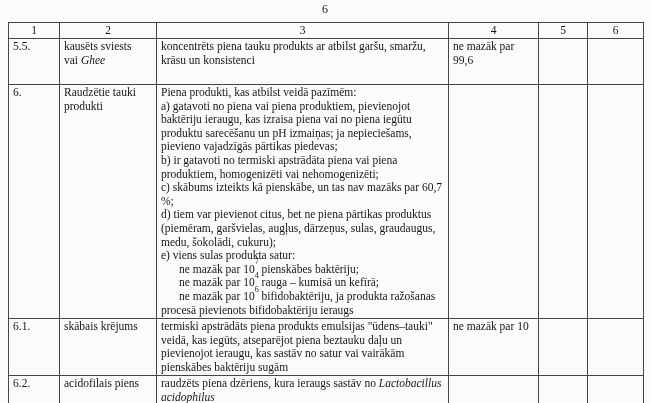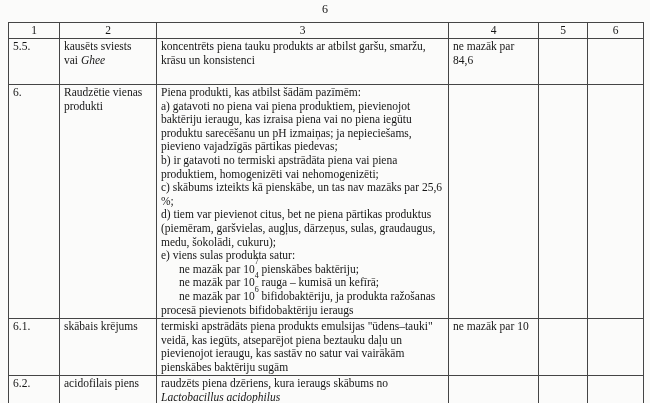--- a/index.html
+++ b/index.html
@@ -82,33 +82,33 @@
     </thead>
     <tbody>
 
       <tr class="r-55">
         <td>5.5.</td>
         <td>
           <div>kausēts sviests</div>
           <div><span>vai </span><em>Ghee</em></div>
         </td>
         <td>koncentrēts piena tauku produkts ar atbilst garšu, smaržu, krāsu un konsistenci</td>
-        <td>ne mazāk par 84,6</td>
+        <td>ne mazāk par 99,6</td>
         <td></td>
         <td></td>
       </tr>
 
       <tr class="r-6">
         <td>6.</td>
-        <td>Raudzētie vienas produkti</td>
+        <td>Raudzētie tauki produkti</td>
         <td>
-          <div>Piena produkti, kas atbilst šādām pazīmēm:</div>
+          <div>Piena produkti, kas atbilst veidā pazīmēm:</div>
           <div>a) gatavoti no piena vai piena produktiem, pievienojot baktēriju ieraugu, kas izraisa piena vai no piena iegūtu produktu sarecēšanu un pH izmaiņas; ja nepieciešams, pievieno vajadzīgās pārtikas piedevas;</div>
           <div>b) ir gatavoti no termiski apstrādāta piena vai piena produktiem, homogenizēti vai nehomogenizēti;</div>
-          <div>c) skābums izteikts kā pienskābe, un tas nav mazāks par 25,6 %;</div>
+          <div>c) skābums izteikts kā pienskābe, un tas nav mazāks par 60,7 %;</div>
           <div>d) tiem var pievienot citus, bet ne piena pārtikas produktus (piemēram, garšvielas, augļus, dārzeņus, sulas, graudaugus, medu, šokolādi, cukuru);</div>
           <div>e) viens sulas produkta satur:</div>
           <div class="indent"><span>ne mazāk par 10</span><sup>7</sup><span> pienskābes baktēriju;</span></div>
           <div class="indent"><span>ne mazāk par 10</span><sup>4</sup><span> rauga – kumisā un kefīrā;</span></div>
           <div class="indent"><span>ne mazāk par 10</span><sup>6</sup><span> bifidobaktēriju, ja produkta ražošanas procesā pievienots bifidobaktēriju ieraugs</span></div>
         </td>
         <td></td>
         <td></td>
         <td></td>
       </tr>
@@ -118,21 +118,21 @@
         <td>skābais krējums</td>
         <td>termiski apstrādāts piena produkts emulsijas "ūdens–tauki" veidā, kas iegūts, atseparējot piena beztauku daļu un pievienojot ieraugu, kas sastāv no satur vai vairākām pienskābes baktēriju sugām</td>
         <td>ne mazāk par 10</td>
         <td></td>
         <td></td>
       </tr>
 
       <tr class="r-62">
         <td>6.2.</td>
         <td>acidofilais piens</td>
-        <td><span>raudzēts piena dzēriens, kura ieraugs skābums no </span><em>Lactobacillus acidophilus</em></td>
+        <td><span>raudzēts piena dzēriens, kura ieraugs sastāv no </span><em>Lactobacillus acidophilus</em></td>
         <td></td>
         <td></td>
         <td></td>
       </tr>
 
     </tbody>
   </table>
 </div>
 
 </body></html>

